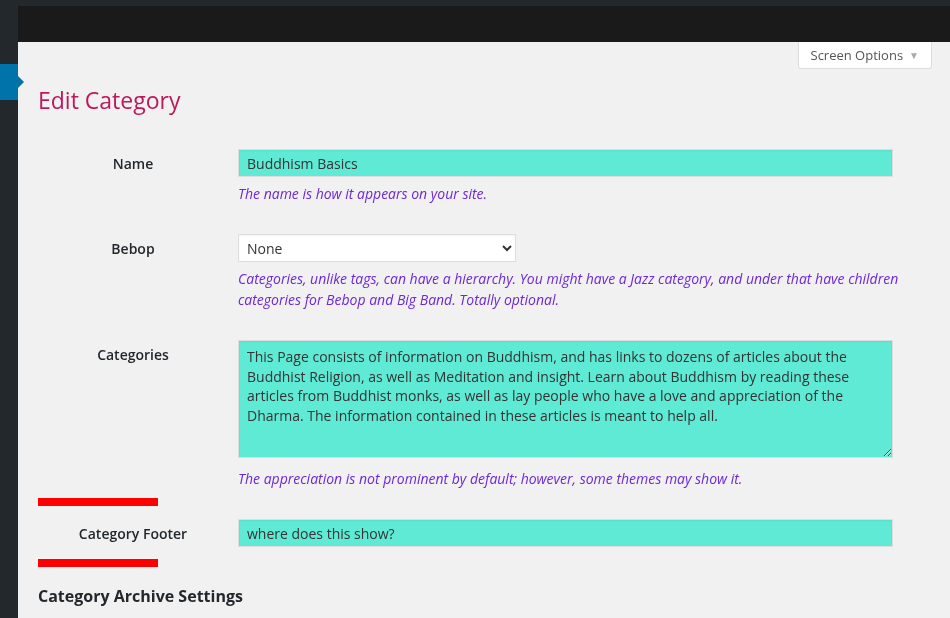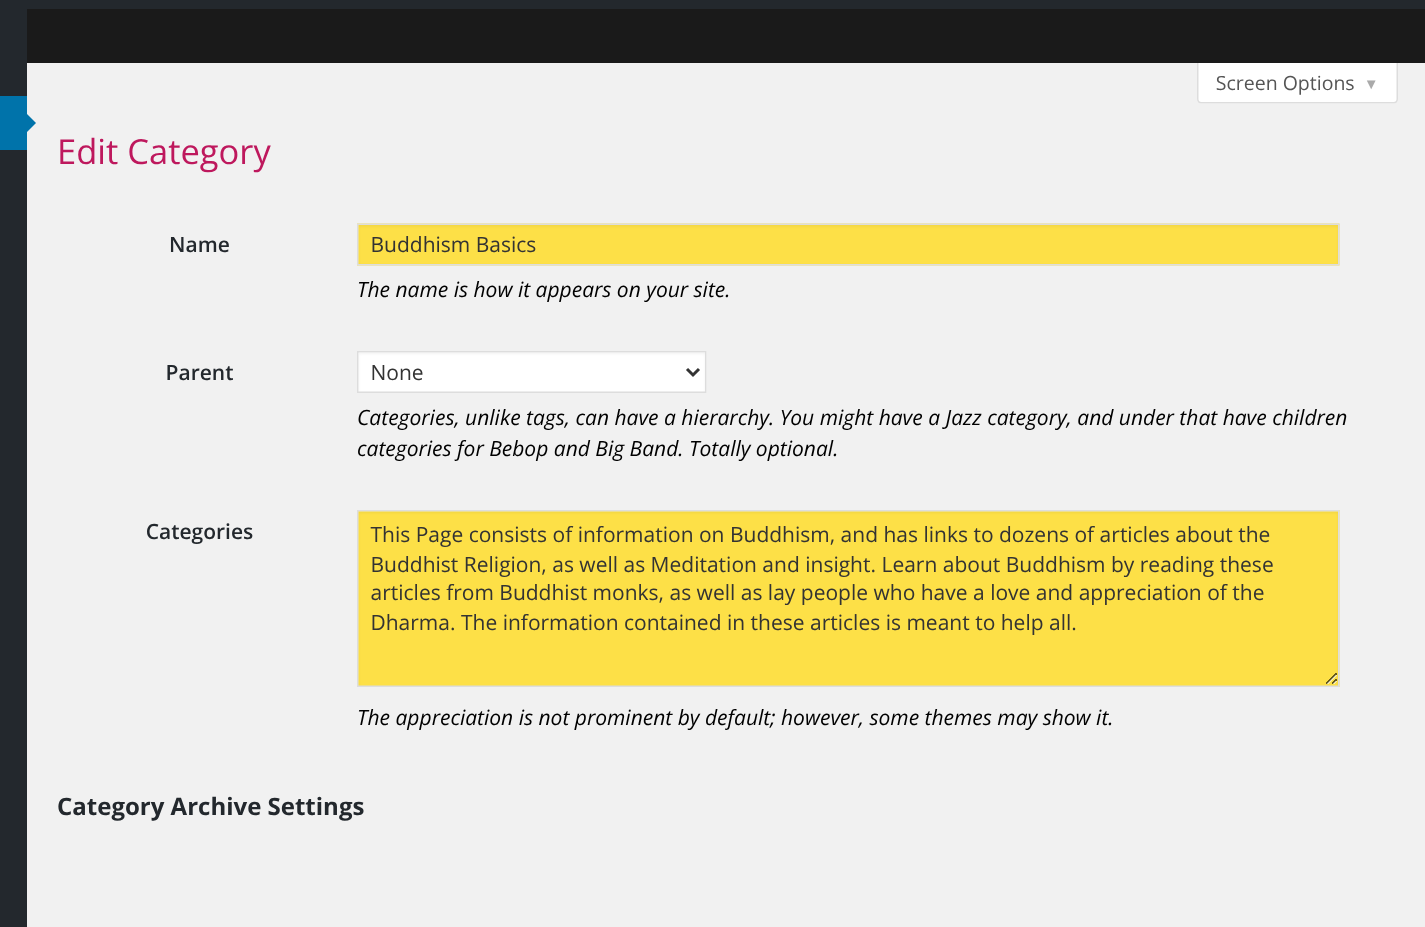--- a/index.html
+++ b/index.html
@@ -92,47 +92,47 @@
   }
   .form-table td {
     vertical-align: top;
     padding: 15px 10px 15px 0;
   }
   input[type=text], textarea, select {
     font-family: inherit;
     font-size: 14px;
     color: #333;
     border: 1px solid #ddd;
-    background: #fde047;
+    background: #5eead4;
     box-shadow: inset 0 1px 2px rgba(0,0,0,0.05);
     border-radius: 0;
   }
   input[type=text] {
     width: 100%;
     max-width: 655px;
     padding: 4px 8px;
     height: 28px;
   }
   select {
     padding: 2px 4px;
     height: 28px;
-    width: 233px;
+    width: 278px;
     background: #fff;
   }
   textarea {
     width: 100%;
     max-width: 655px;
     height: 118px;
     padding: 6px 8px;
     resize: both;
     line-height: 1.4;
   }
   p.desc {
     font-style: italic;
-    color: #000000;
+    color: #6d28d9;
     font-size: 14px;
     margin-top: 6px;
     max-width: 680px;
     line-height: 1.5;
   }
   .highlight-th {
     position: relative;
   }
   .redbar-top, .redbar-bottom {
     position: absolute;
@@ -170,33 +170,43 @@
   <table class="form-table">
     <tbody>
         <tr>
       <th>Name</th>
       <td>
         <input type="text" value="Buddhism Basics" style="">
         <p class="desc">The name is how it appears on your site.</p>
       </td>
     </tr>
     <tr>
-      <th>Parent</th>
+      <th>Bebop</th>
       <td>
         <select>
           <option>None</option>
         </select>
         <p class="desc">Categories, unlike tags, can have a hierarchy. You might have a Jazz category, and under that have children categories for Bebop and Big Band. Totally optional.</p>
       </td>
     </tr>
     <tr>
       <th>Categories</th>
       <td>
         <textarea style="">This Page consists of information on Buddhism, and has links to dozens of articles about the Buddhist Religion, as well as Meditation and insight. Learn about Buddhism by reading these articles from Buddhist monks, as well as lay people who have a love and appreciation of the Dharma. The information contained in these articles is meant to help all.</textarea>
         <p class="desc">The appreciation is not prominent by default; however, some themes may show it.</p>
       </td>
     </tr>
+    <tr>
+      <th class="highlight-th">
+        <div class="redbar-top"></div>
+        <span>Category Footer</span>
+        <div class="redbar-bottom"></div>
+      </th>
+      <td>
+        <input type="text" value="where does this show?" style="">
+      </td>
+    </tr>
   </tbody>
     </table>
 
   <h2 class="section-title">Category Archive Settings</h2>
 
 </div>
 
 </body></html>

